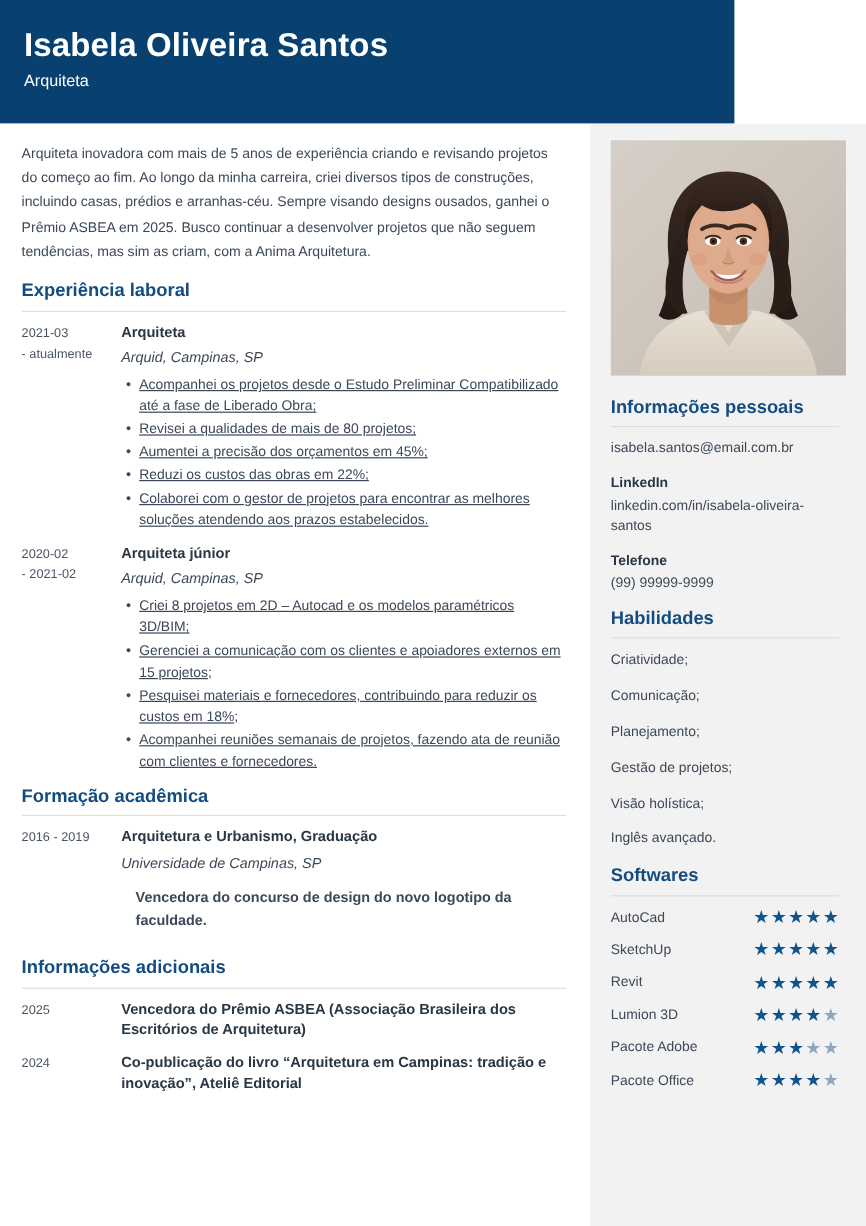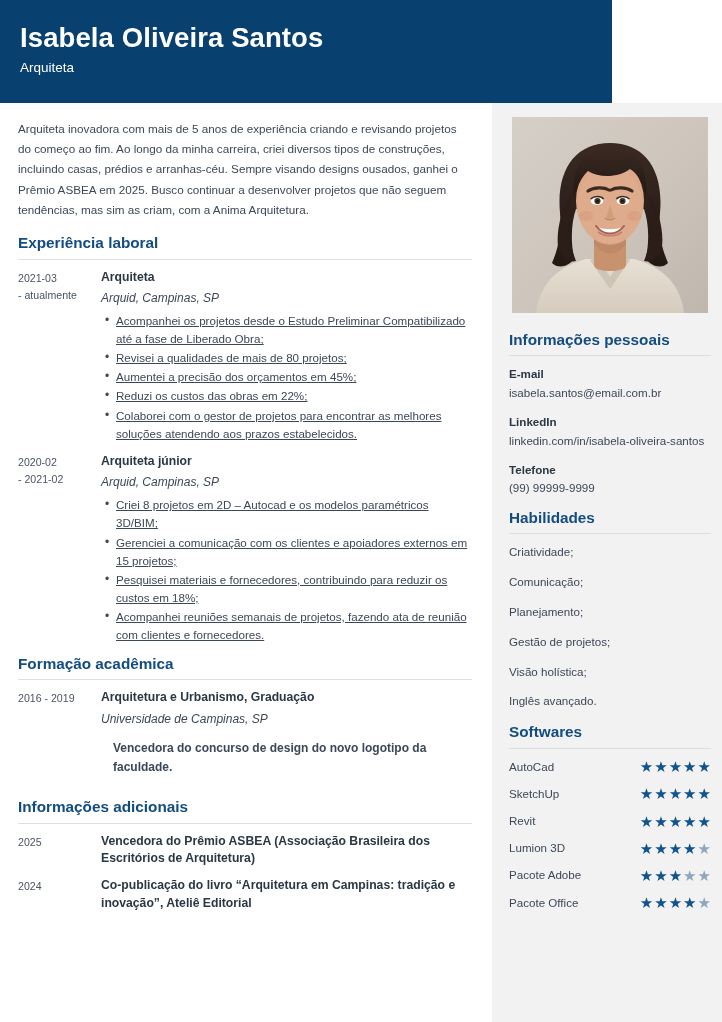--- a/index.html
+++ b/index.html
@@ -68,21 +68,21 @@
     padding: 16px 20px 0 18px;
   }
   .side-col {
     position: absolute;
     left: 492px;
     top: 0;
     width: 230px;
     height: 919px;
     background: #f2f2f3;
     box-sizing: border-box;
-    padding: 14px 11px 0 17px;
+    padding: 14px 23px 0 17px;
   }
 
   
   .summary {
     font-size: 11.7px;
     line-height: 1.73;
     color: #3c4858;
     margin: 0 0 14px 0;
     text-align: left;
   }
@@ -418,21 +418,20 @@
           <ellipse cx="74" cy="99" rx="7" ry="5" fill="#cf8c6c" opacity="0.28"></ellipse>
           <ellipse cx="122" cy="99" rx="7" ry="5" fill="#cf8c6c" opacity="0.28"></ellipse>
         </svg>
       </div>
 
       <div>
         <div class="side-title">Informações pessoais</div>
         <div class="side-rule"></div>
 
         <div class="contact-block">
-          <div class="contact-label">E-mail</div>
           <div class="contact-value">isabela.santos@email.com.br</div>
         </div>
 
         <div class="contact-block">
           <div class="contact-label">LinkedIn</div>
           <div class="contact-value">linkedin.com/in/isabela-oliveira-santos</div>
         </div>
 
         <div class="contact-block">
           <div class="contact-label">Telefone</div>

